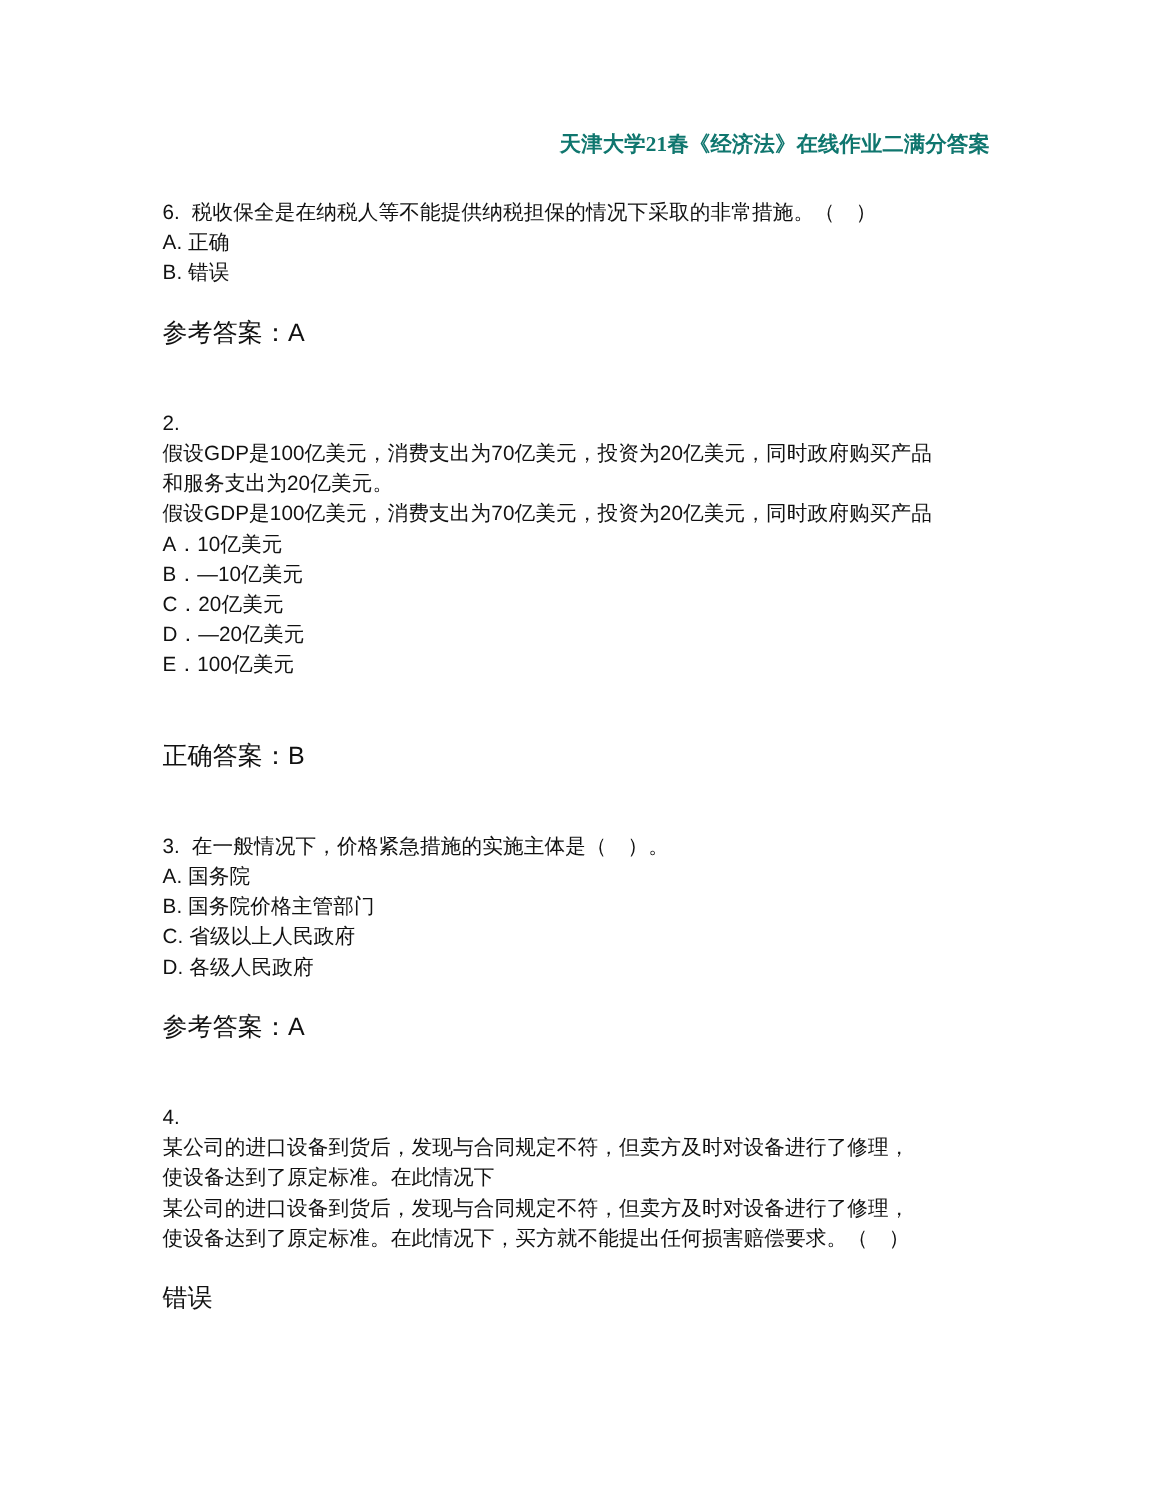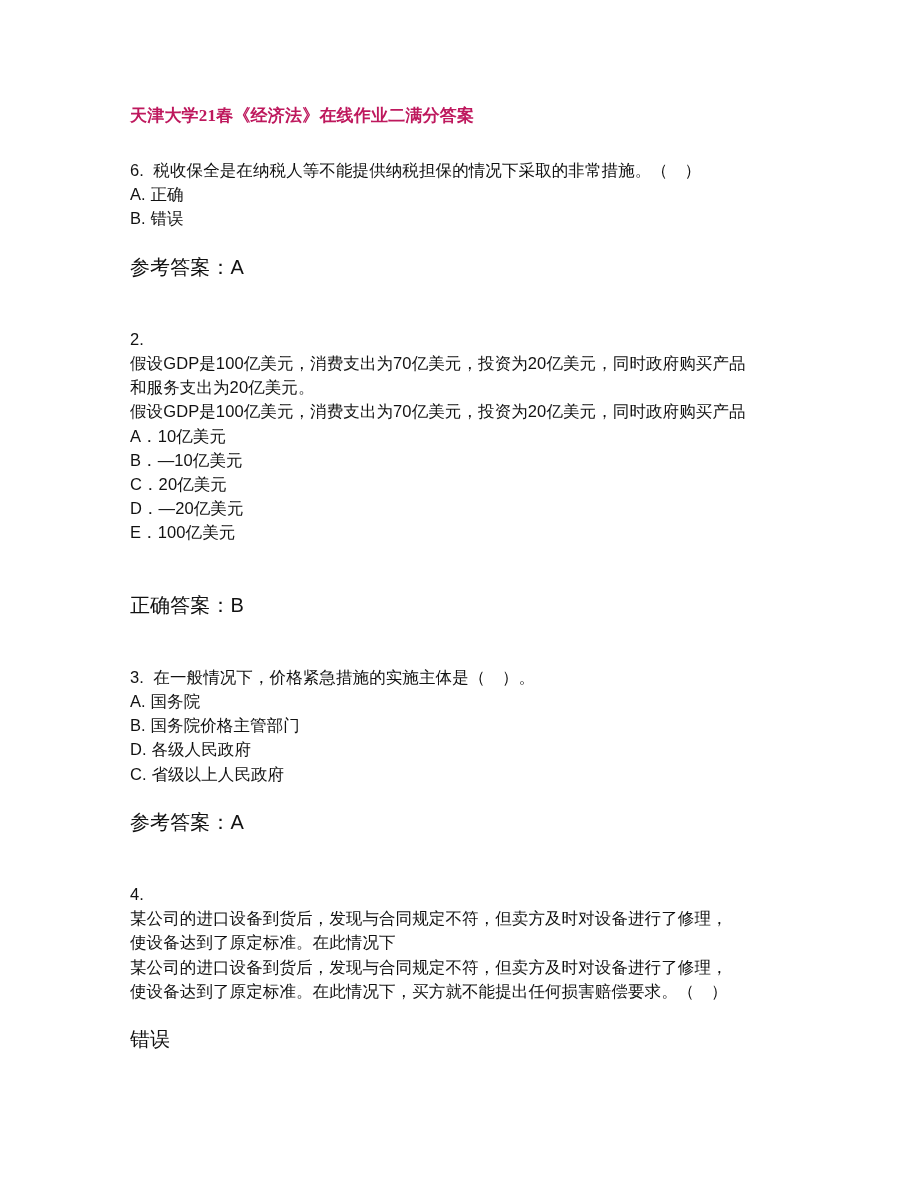--- a/index.html
+++ b/index.html
@@ -24,25 +24,25 @@
     height: 1191px;
     background: #ffffff;
   }
   .content {
     position: absolute;
     left: 130px;
     top: 104px;
     width: 662px;
   }
   .doc-title {
-    text-align: left;
+    text-align: right;
     font-family: "Liberation Serif", "DejaVu Serif", serif;
     font-size: 17px;
     line-height: 24px;
-    color: #be185d;
+    color: #0f766e;
     letter-spacing: 0.2px;
     margin: 0 0 0 0;
     white-space: nowrap;
   }
   .q-block {
     margin: 0;
   }
   .line {
     font-size: 16.5px;
     line-height: 24.2px;
@@ -97,22 +97,22 @@
       <div class="spacer-md"></div>
       <p class="line ans">正确答案：B</p>
     </div>
 
     <div class="spacer-md"></div>
 
     <div class="q-block">
       <p class="line stem">3.  在一般情况下，价格紧急措施的实施主体是（　）。</p>
       <p class="line opt">A. 国务院</p>
       <p class="line opt">B. 国务院价格主管部门</p>
+      <p class="line opt">C. 省级以上人民政府</p>
       <p class="line opt">D. 各级人民政府</p>
-      <p class="line opt">C. 省级以上人民政府</p>
       <div class="spacer-sm"></div>
       <p class="line ans">参考答案：A</p>
     </div>
 
     <div class="spacer-md"></div>
 
     <div class="q-block">
       <p class="line">4.</p>
       <p class="line stem">某公司的进口设备到货后，发现与合同规定不符，但卖方及时对设备进行了修理，</p>
       <p class="line stem">使设备达到了原定标准。在此情况下</p>

